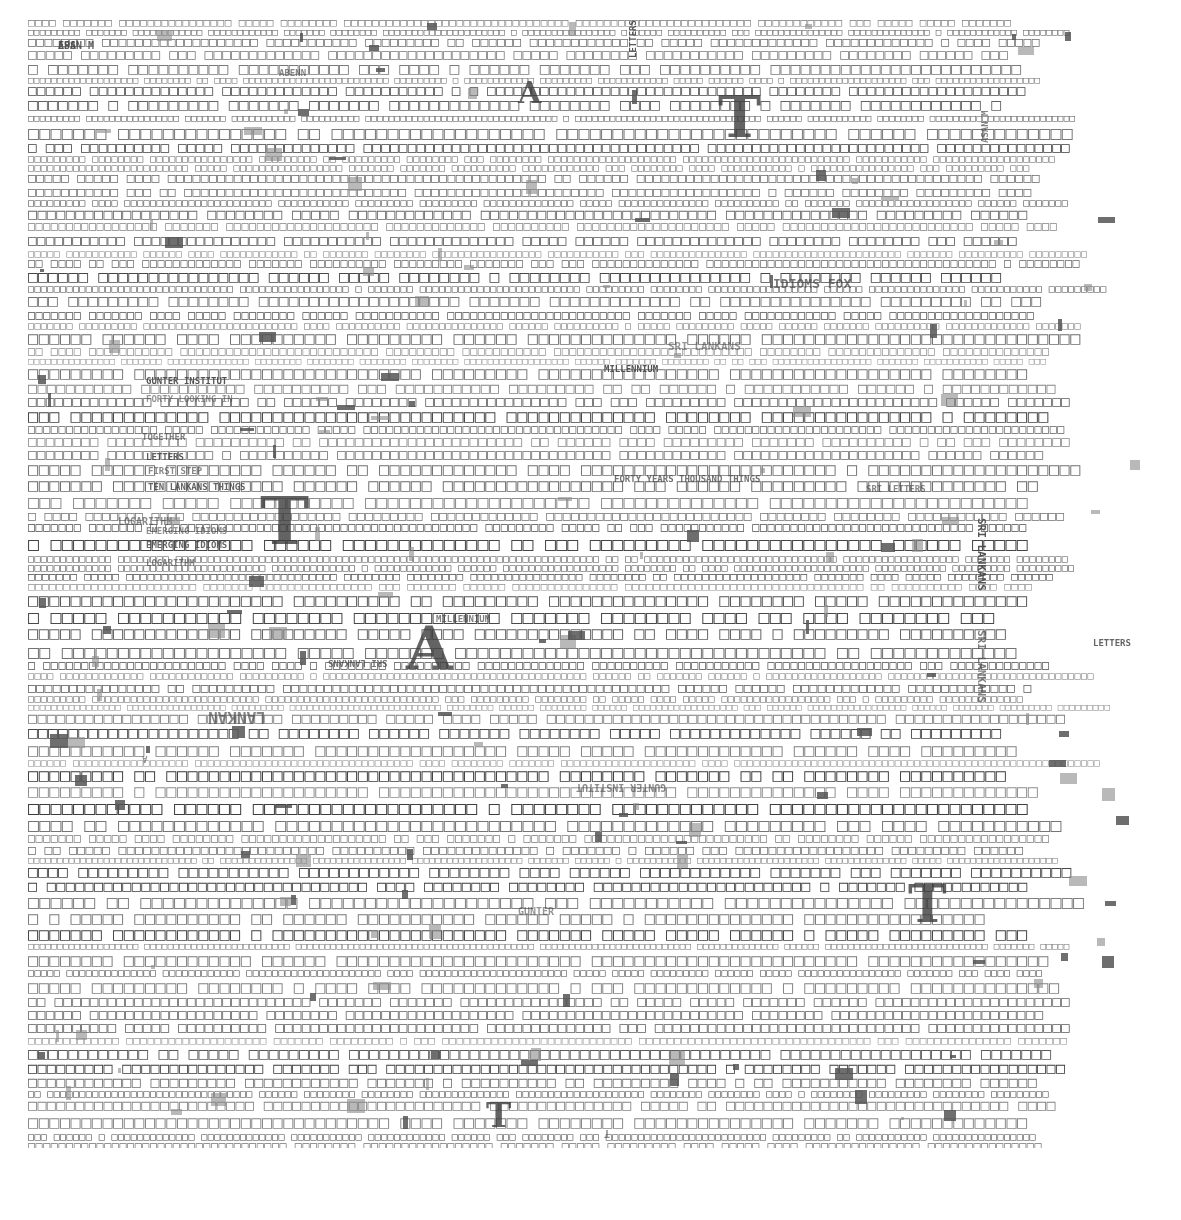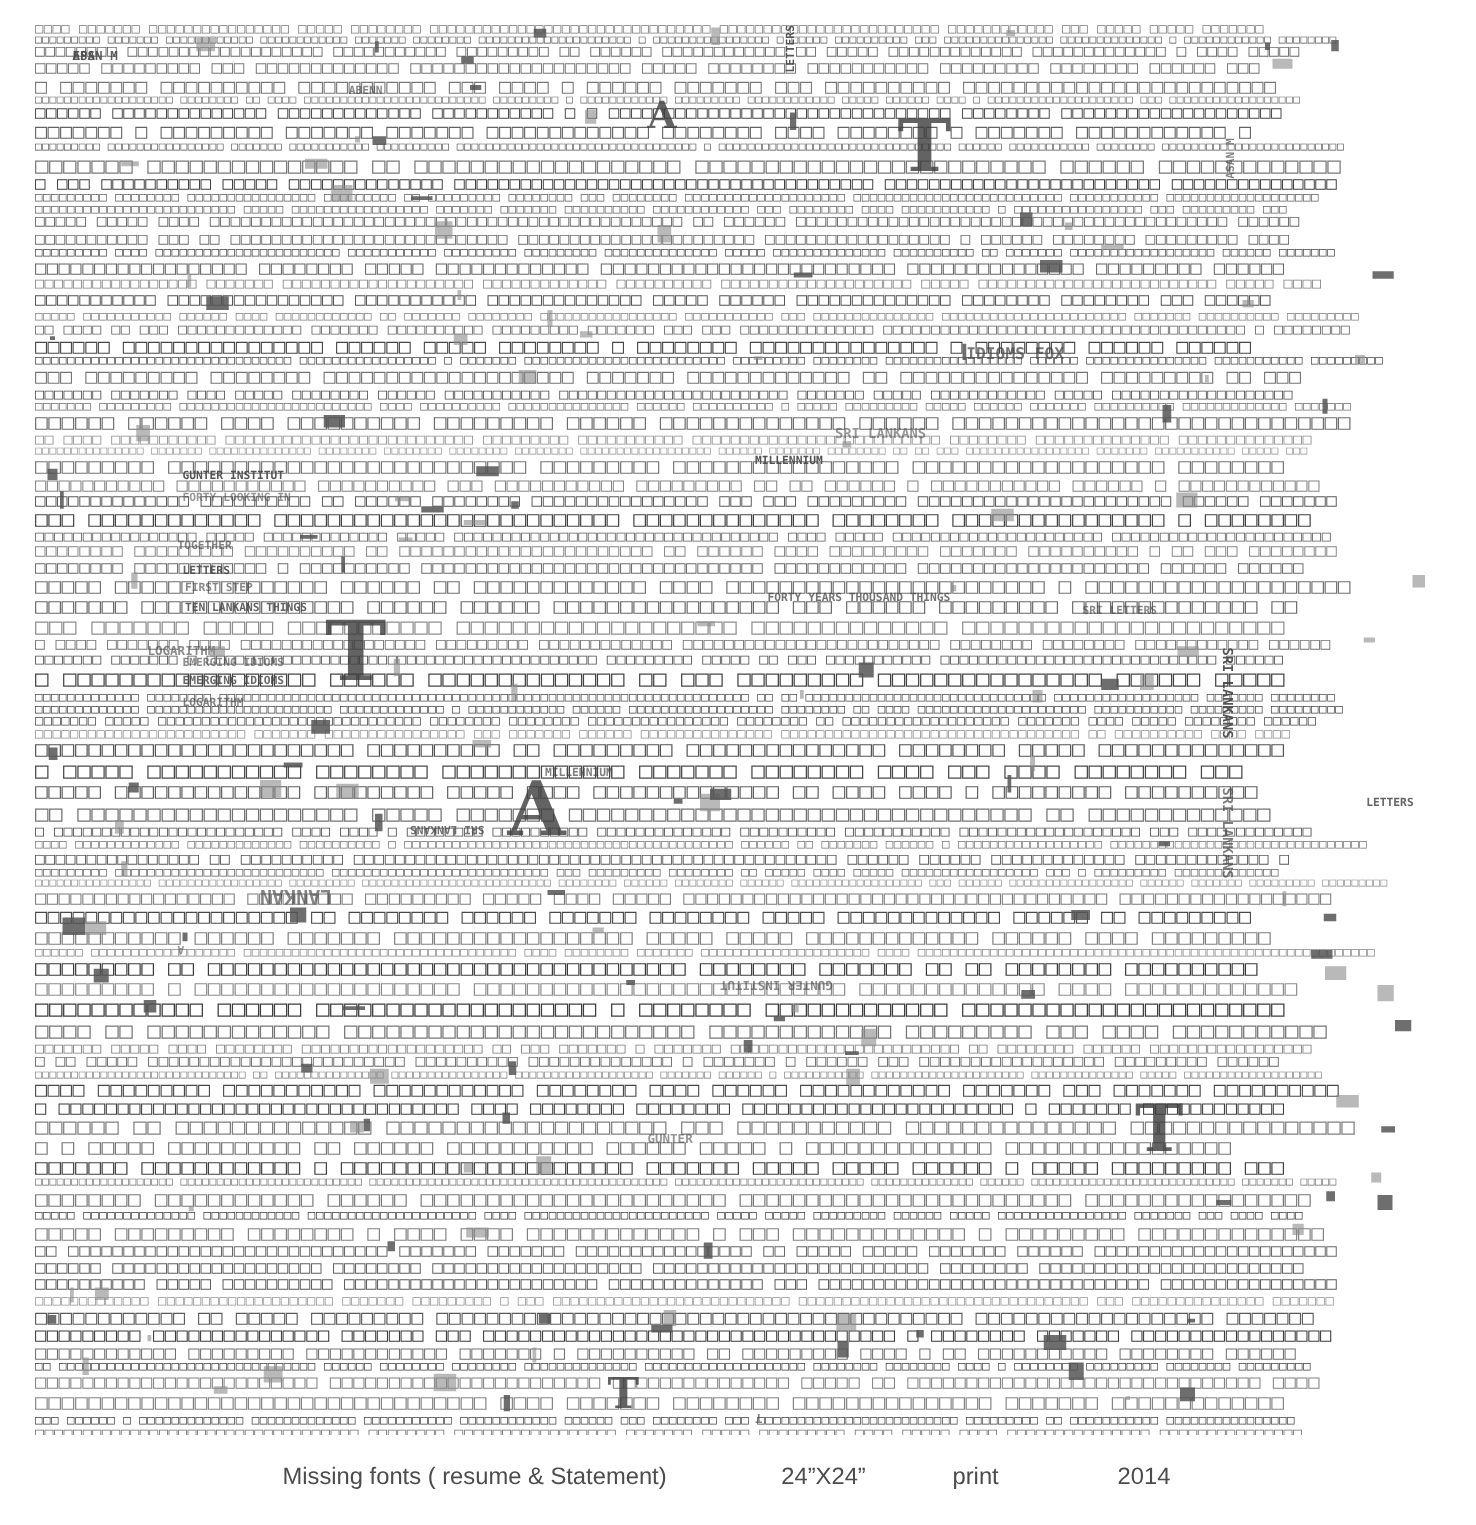--- a/index.html
+++ b/index.html
@@ -391,20 +391,14 @@
         <div class="blot" style="left: 788px; top: 152px; width: 10px; height: 11px;"></div>
         <div class="blot" style="left: 742px; top: 257px; width: 3px; height: 13px;"></div>
         <div class="blot" style="left: 22px; top: 716px; width: 18px; height: 14px;"></div>
         <div class="blot" style="left: 604px; top: 72px; width: 5px; height: 14px;"></div>
         <div class="blot light" style="left: 343px; top: 398px; width: 18px; height: 4px;"></div>
         <div class="blot" style="left: 199px; top: 592px; width: 15px; height: 4px;"></div>
         <div class="blot light" style="left: 350px; top: 574px; width: 15px; height: 6px;"></div>
       </div>
   </div>
 
-  <div class="caption">
-    <span class="c-title">Missing fonts ( resume &amp; Statement)</span>
-    <span class="c-size">24”X24”</span>
-    <span class="c-medium">print</span>
-    <span class="c-year">2014</span>
-  </div>
 
 </div>
 
 </body></html>

